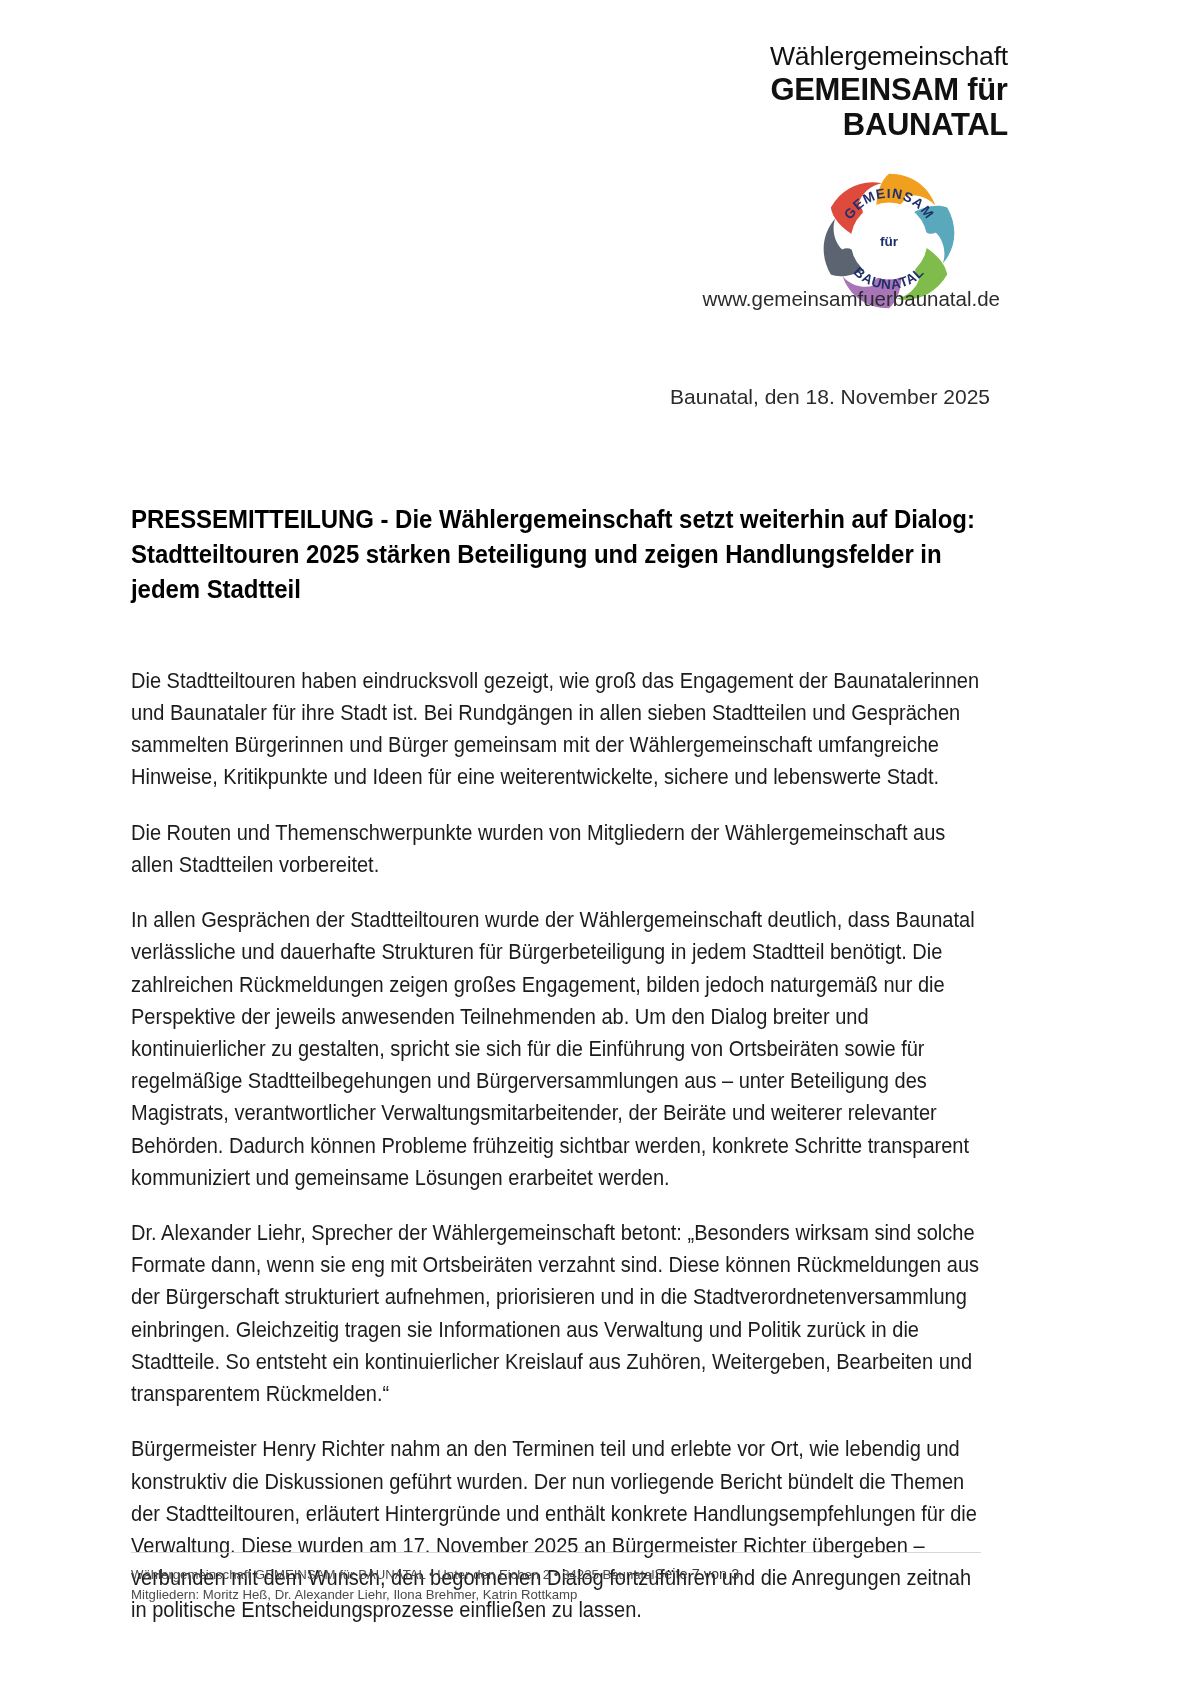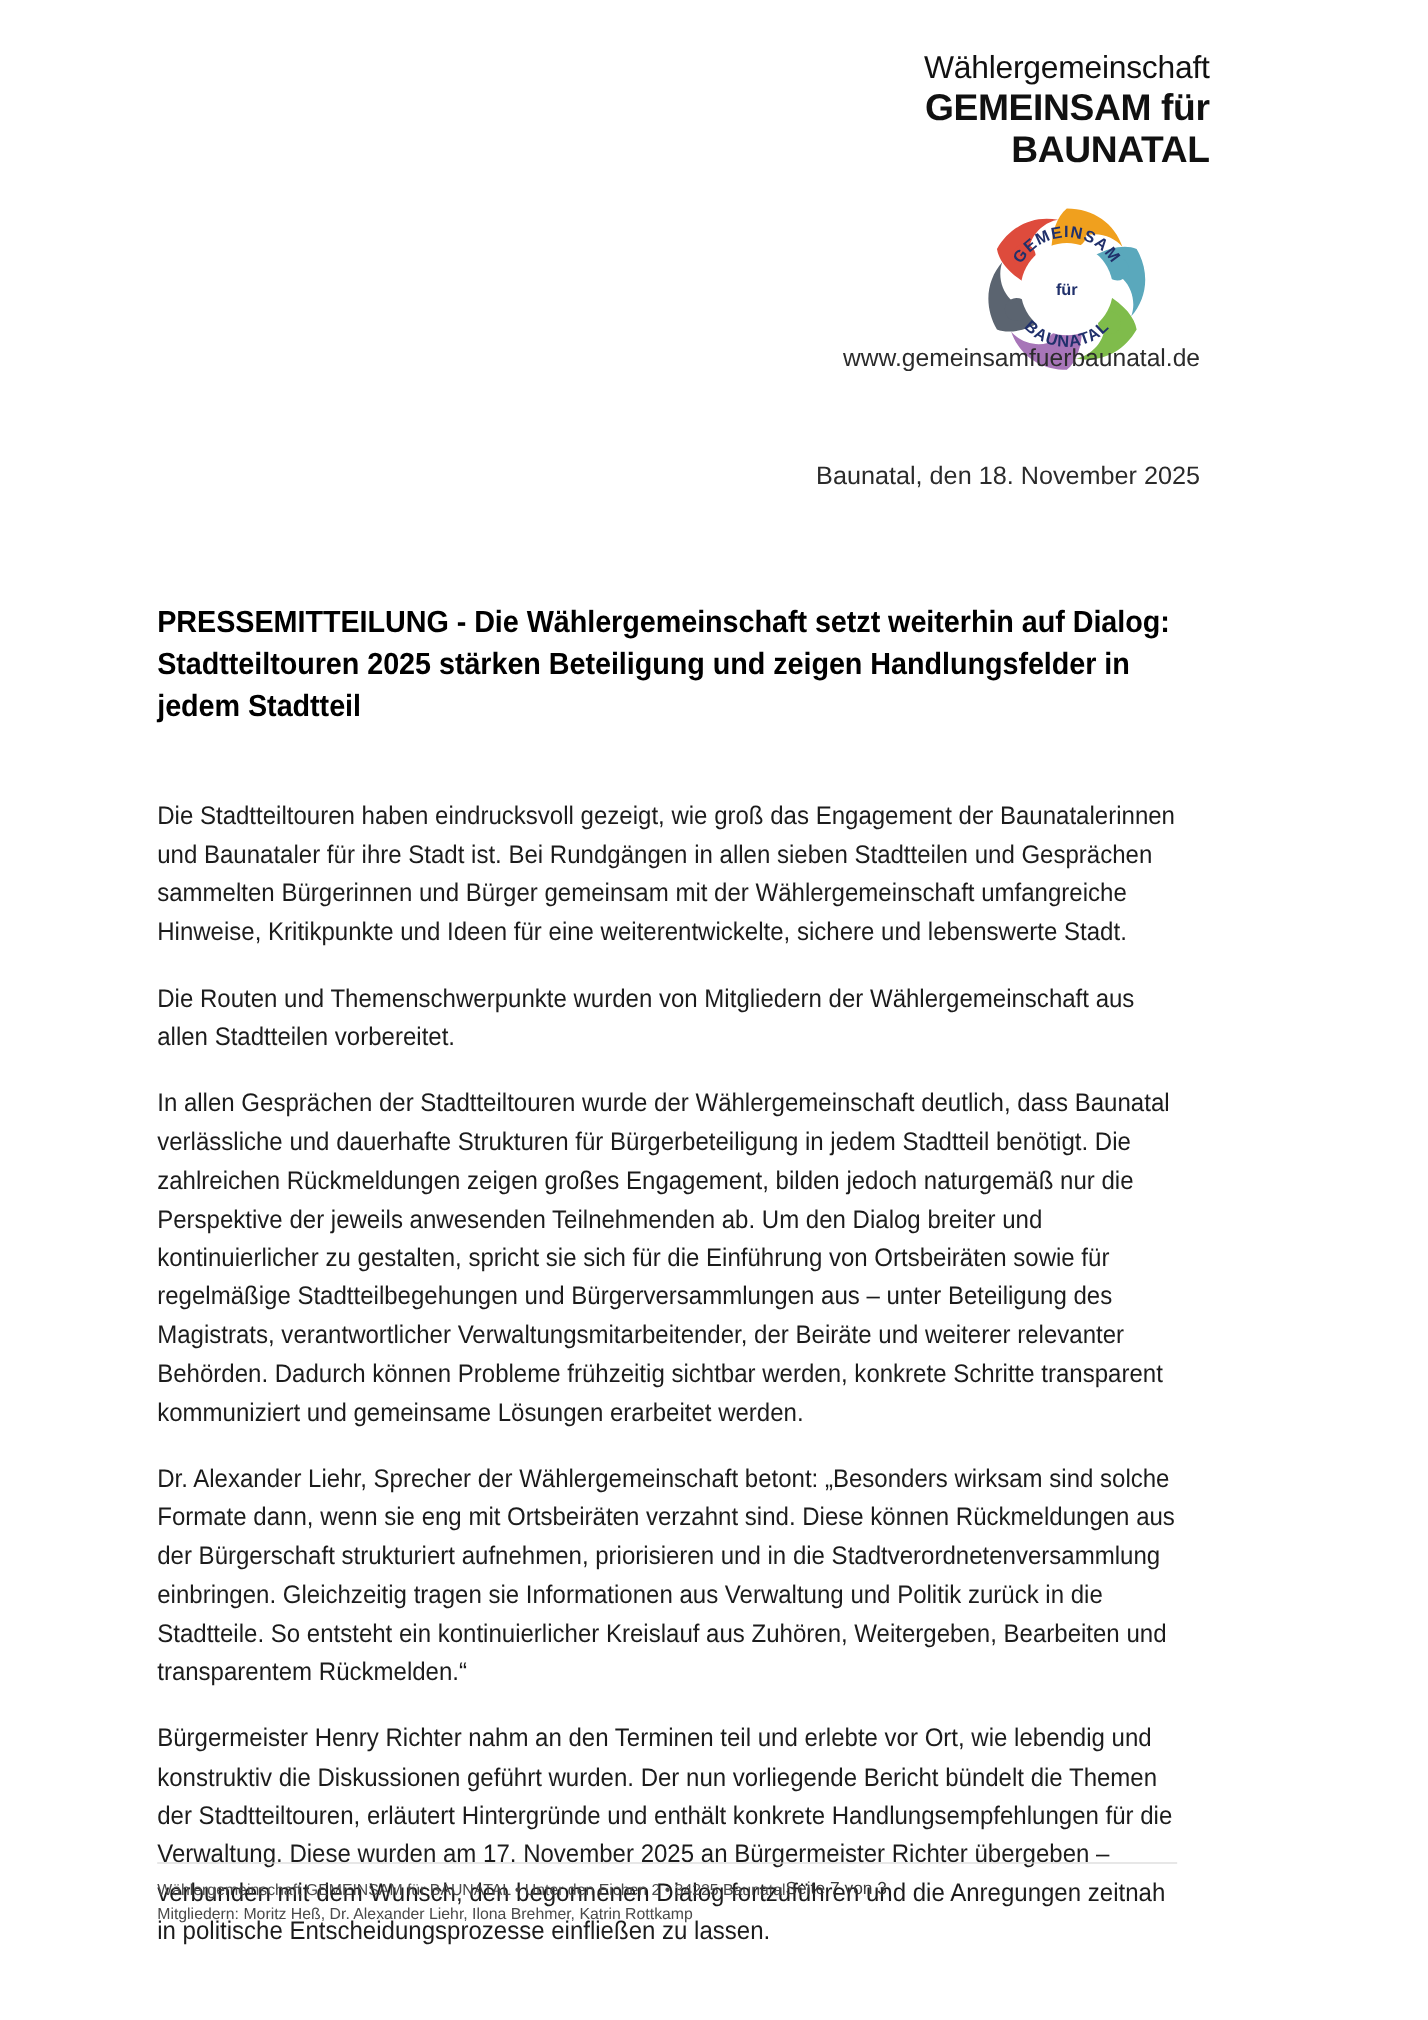--- a/index.html
+++ b/index.html
@@ -39,20 +39,21 @@
     font-weight: 400;
     letter-spacing: -0.2px;
     display: block;
   }
   .logo-text .lt-line2 {
     font-size: 31px;
     font-weight: 700;
     letter-spacing: -0.3px;
     display: block;
     margin-top: 1px;
+    text-align: center;
   }
   .logo-text .lt-line3 {
     font-size: 31px;
     font-weight: 700;
     letter-spacing: -0.3px;
     display: block;
     margin-top: 1px;
   }
   .logo-mark {
     width: 160px;
@@ -71,21 +72,21 @@
     line-height: 1.42;
     color: #2b2b2b;
     font-weight: 400;
   }
   .contact div { white-space: nowrap; }
 
   
   .dateline {
     position: absolute;
     top: 385px;
-    right: 190px;
+    right: 200px;
     text-align: right;
     font-size: 21px;
     color: #2b2b2b;
     white-space: nowrap;
   }
 
   
   .content {
     position: absolute;
     left: 131px;

